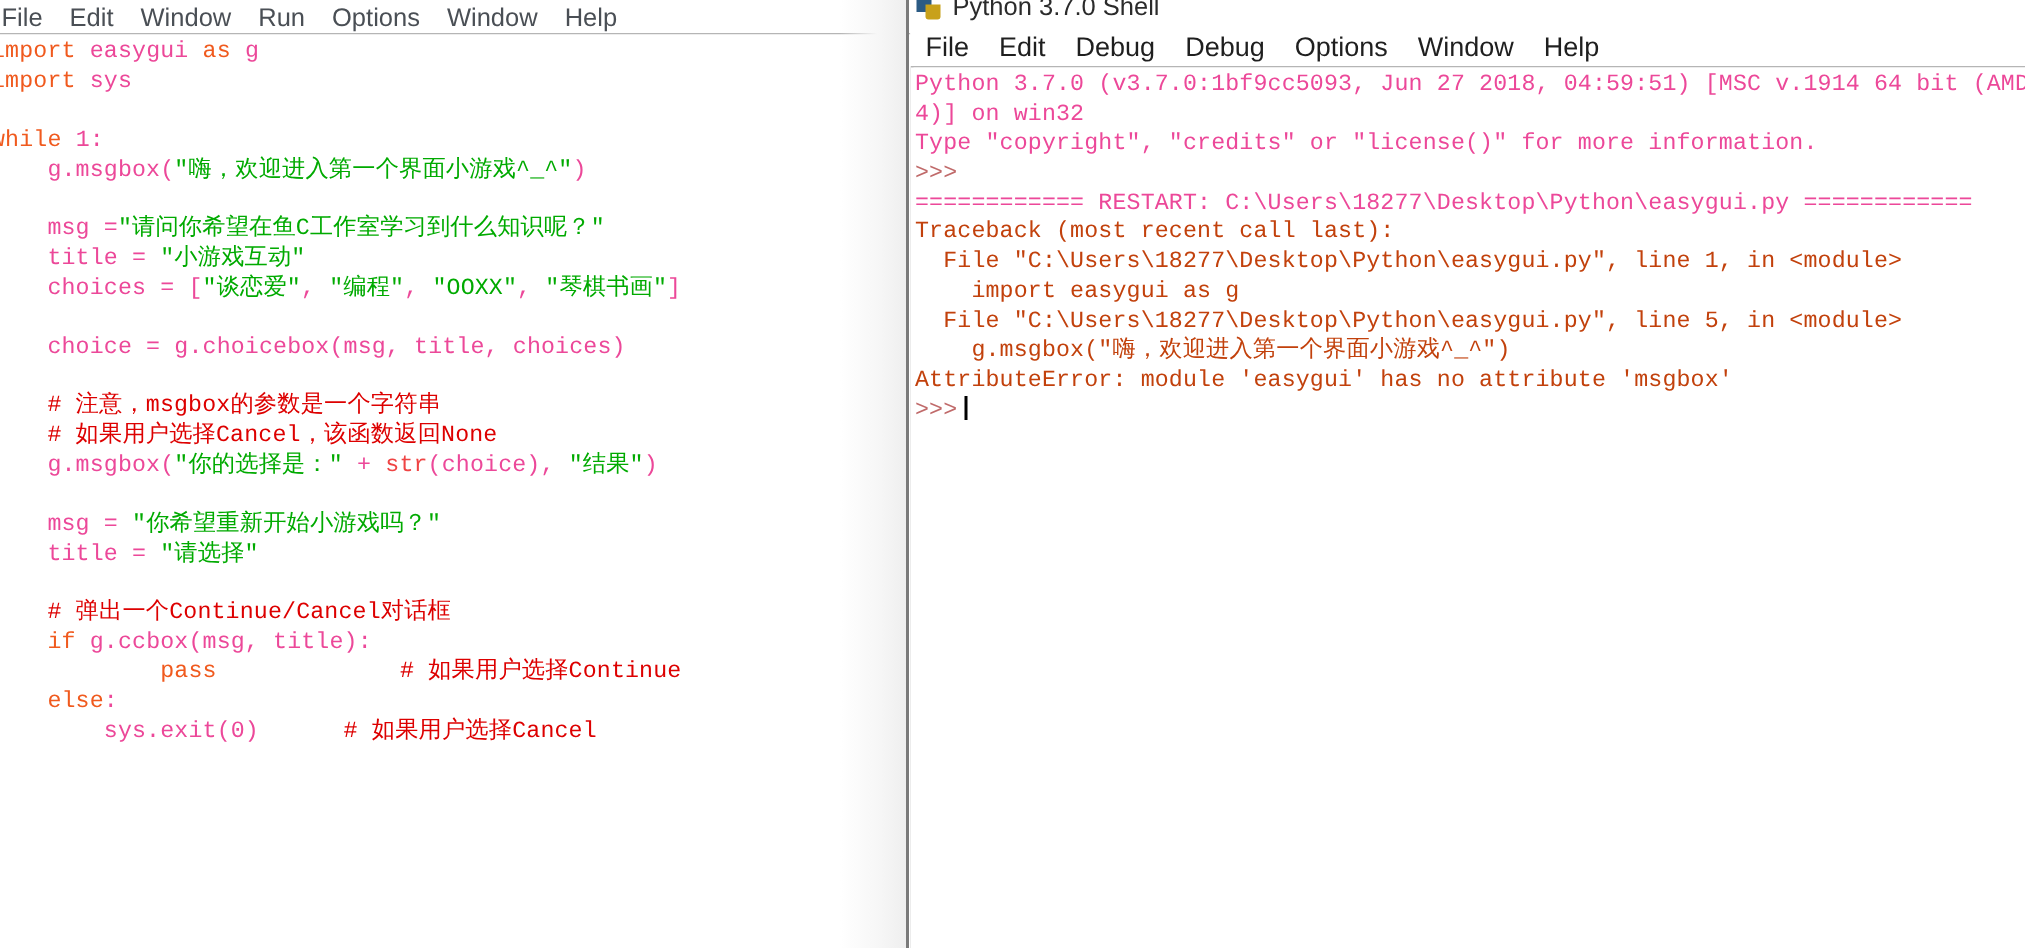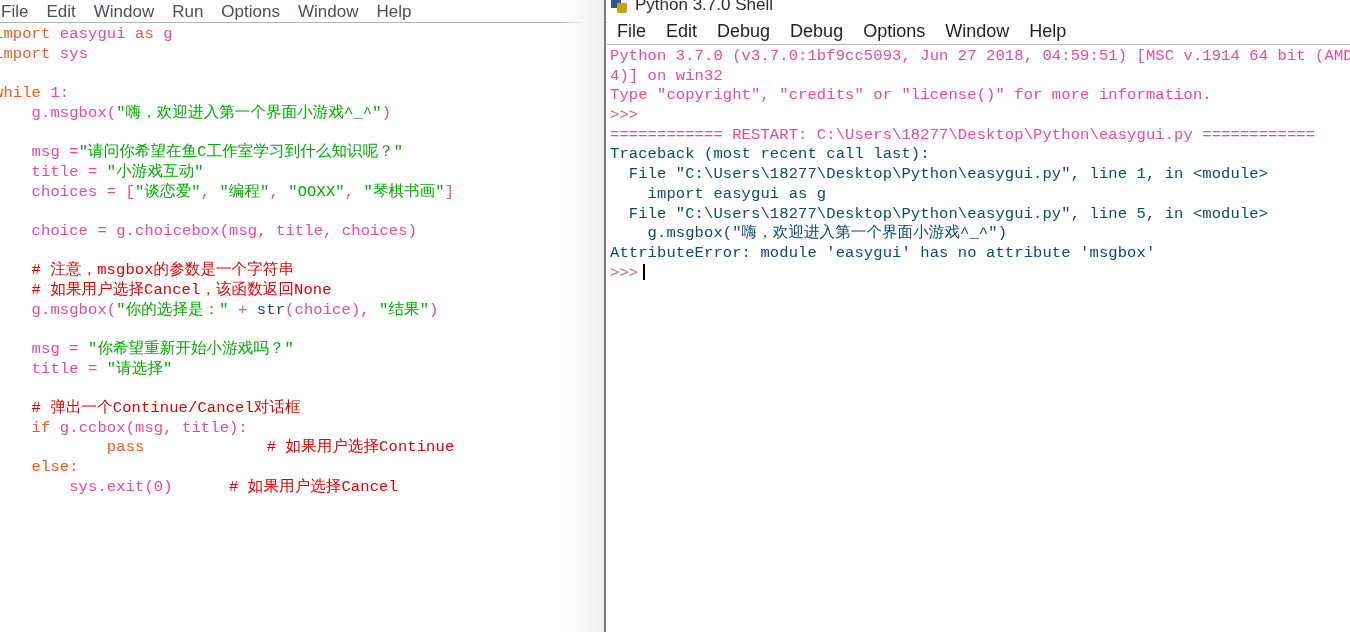--- a/index.html
+++ b/index.html
@@ -70,21 +70,21 @@
     font-size: 15.5px;
     line-height: 19.7px;
     color: #000000;
     white-space: pre;
     letter-spacing: 0.1px;
   }
   .code .ln { display: block; height: 19.7px; }
   .kw      { color: #f05a1e; }
   .str     { color: #00aa00; }
   .cmt     { color: #dd0000; }
-  .bi      { color: #0c4a6e; }
+  .bi      { color: #ef4444; }
   .plain   { color: #ec4899; }
 
   
   .editor-edge-shade {
     position: absolute;
     top: 0; left: 560px;
     width: 45px; height: 632px;
     background: linear-gradient(to right, rgba(255,255,255,0) 0%, rgba(247,247,247,1) 55%, rgba(238,238,238,1) 100%);
     pointer-events: none;
   }
@@ -180,21 +180,21 @@
     left: 3px;
     top: 2px;
     font-family: "Liberation Mono", "DejaVu Sans Mono", monospace;
     font-size: 15.5px;
     line-height: 19.7px;
     white-space: pre;
     color: #000000;
     letter-spacing: 0.1px;
   }
   .shellcode .ln { display: block; height: 19.7px; }
-  .err   { color: #0c4a6e; }
+  .err   { color: #c2410c; }
   .prompt{ color: #c06a6a; }
   .caret {
     display: inline-block;
     width: 2px;
     height: 16px;
     background: #000000;
     vertical-align: -3px;
     margin-left: 5px;
   }
 </style>

